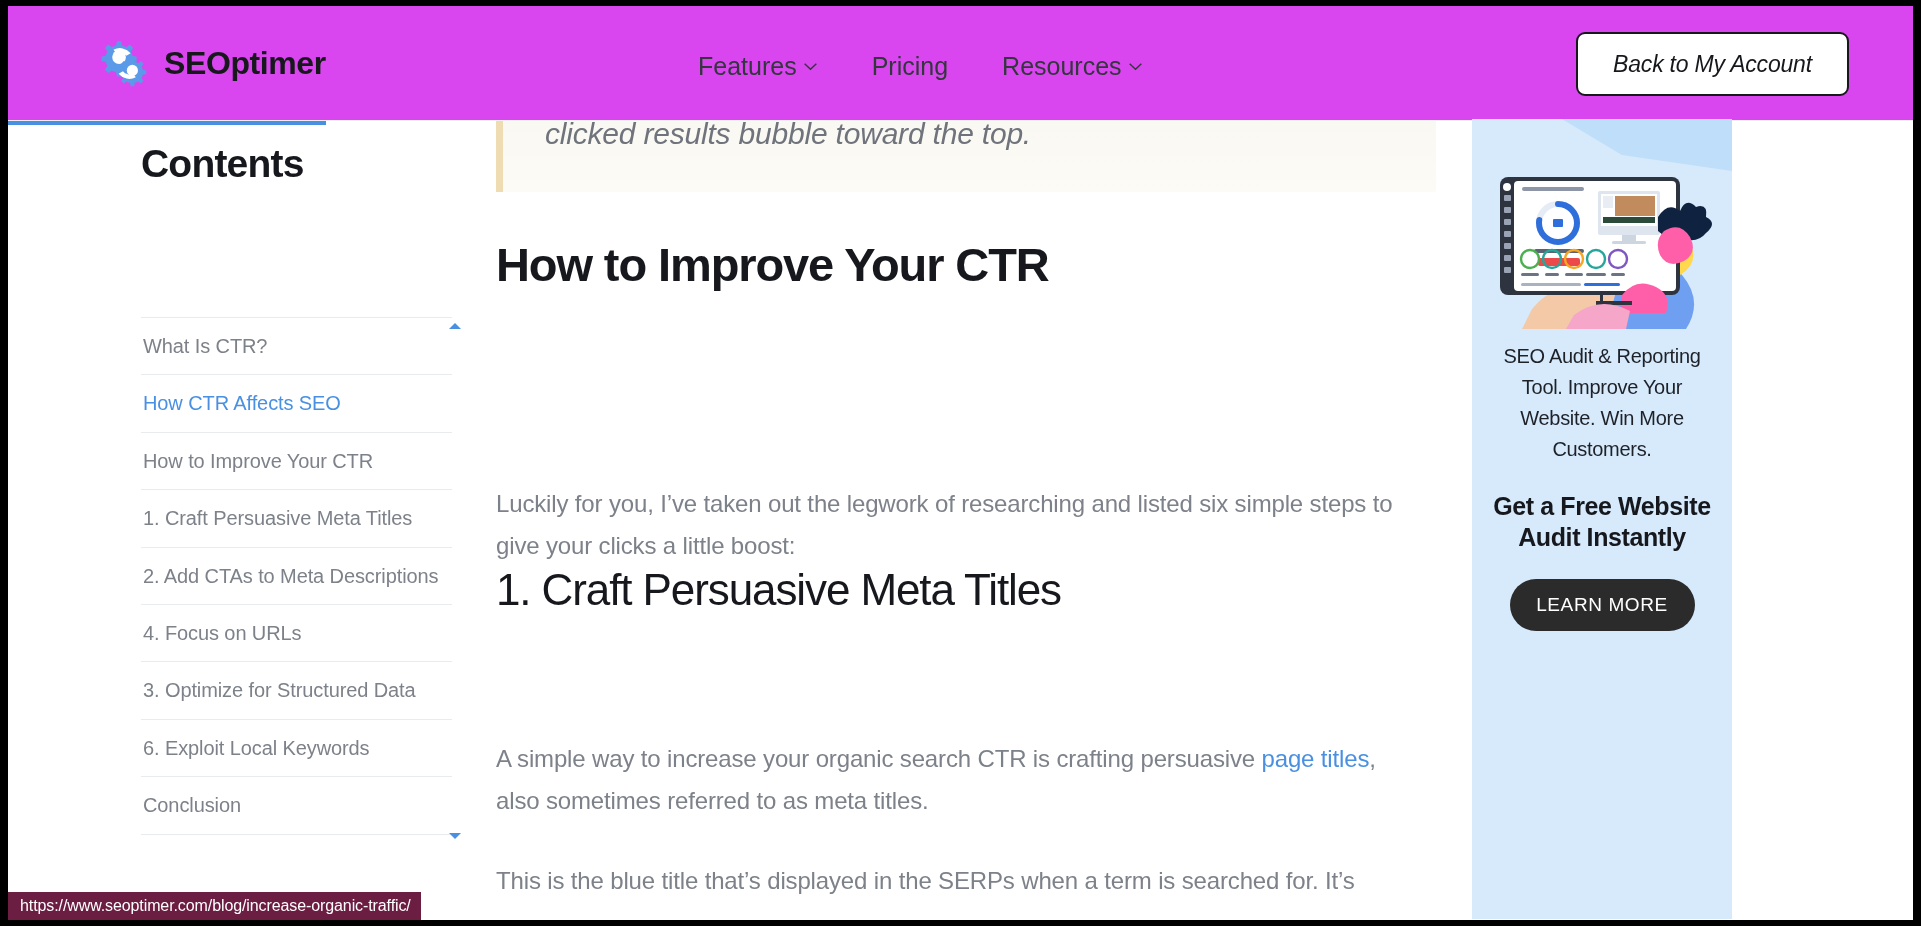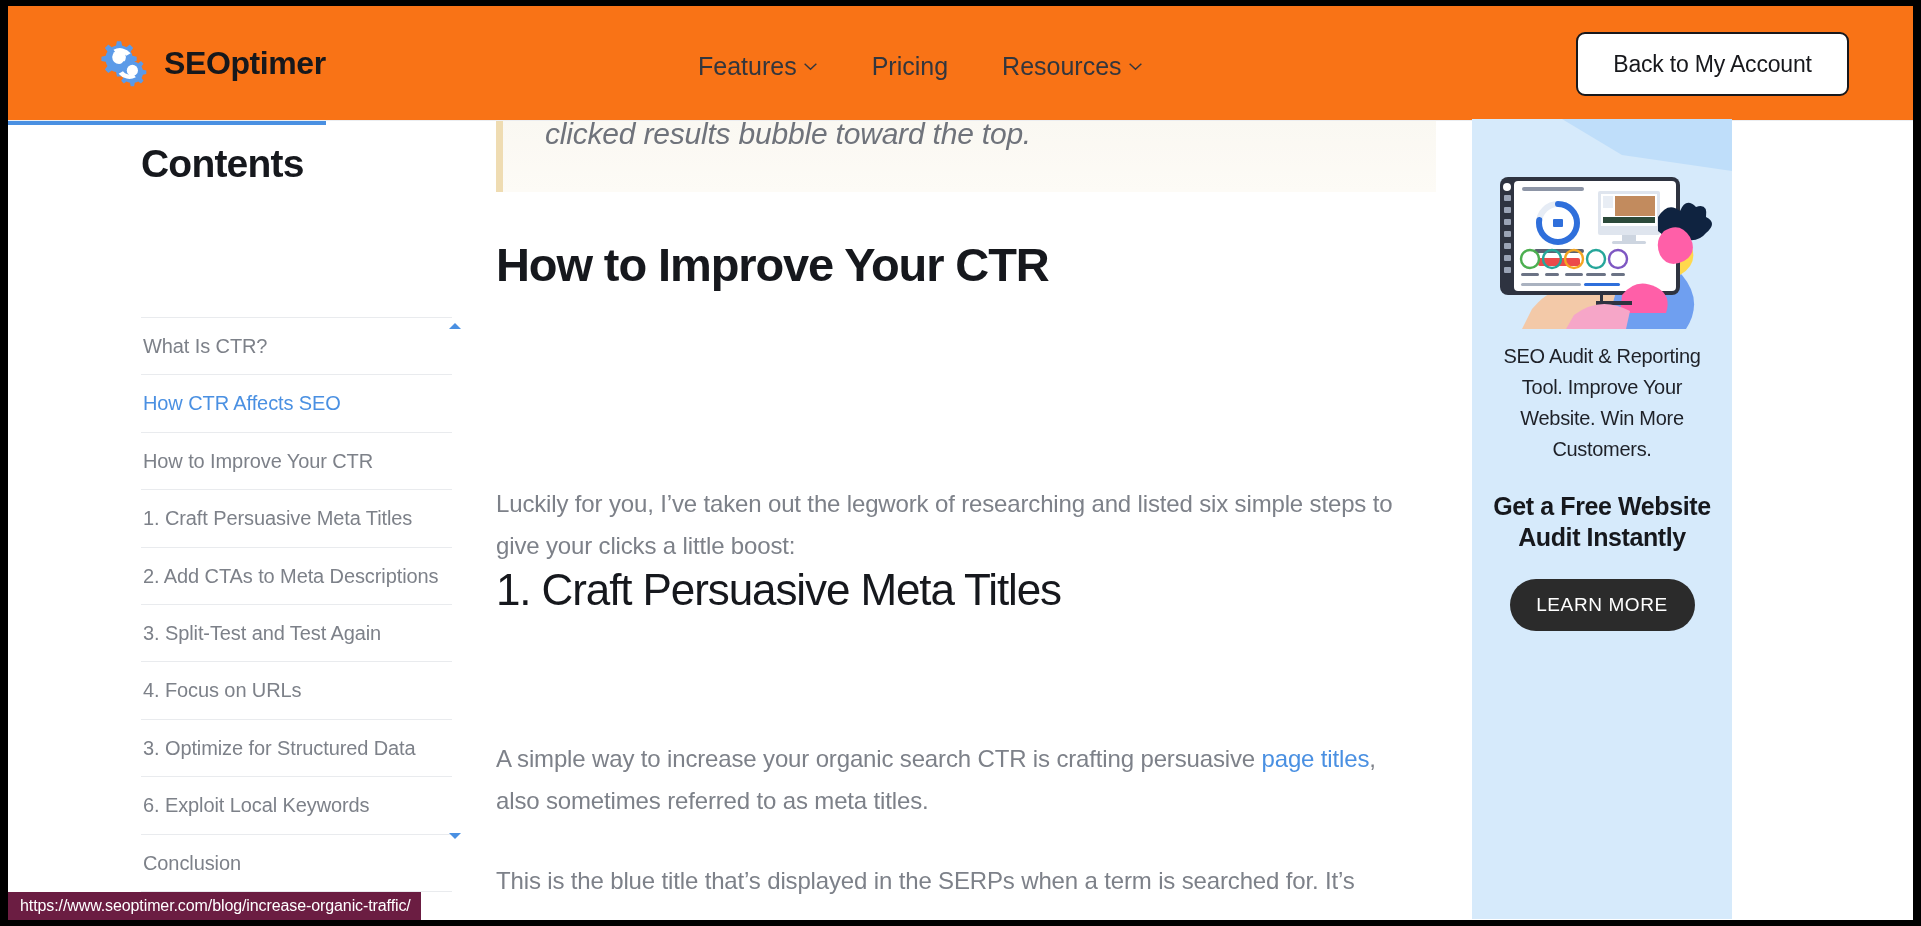--- a/index.html
+++ b/index.html
@@ -14,21 +14,21 @@
     left: 8px; top: 6px;
     width: 1905px; height: 914px;
     background: #ffffff;
     overflow: hidden;
   }
 
   
   #site-header {
     position: absolute; left: 0; top: 0;
     width: 1905px; height: 115px;
-    background: #f97316;
+    background: #d946ef;
     border-bottom: 1px solid #eceef1;
   }
   #logo-wrap {
     position: absolute; left: 90px; top: 30px;
     display: flex; align-items: center; gap: 11px;
   }
   #logo-mark { width: 55px; height: 55px; display:block; }
   #logo-text {
     font-size: 32px; font-weight: 700; color: #17181c;
     letter-spacing: -0.4px; white-space: nowrap;
@@ -44,21 +44,21 @@
   }
   .caret { display: block; width: 15px; height: 9px; }
   #account-btn {
     position: absolute; right: 64px; top: 26px;
     width: 273px; height: 64px;
     border: 2px solid #17181c; border-radius: 9px;
     background: #fff; color: #17181c;
     font-family: "Liberation Sans", sans-serif;
     font-size: 23px; letter-spacing: -0.2px;
     cursor: pointer;
-    display:flex; align-items:center; justify-content:center;
+    display:flex; align-items:center; justify-content:center;font-style:italic;
   }
 
   
   #reading-progress-track {
     position: absolute; left: 0; top: 115px;
     width: 1905px; height: 4px; background: transparent;
   }
   #reading-progress-bar {
     height: 4px; background: #4a90e2; width: 318px;
   }
@@ -251,21 +251,20 @@
       <svg id="toc-scroll-up" viewBox="0 0 16 12">
         <path d="M2 9 L8 3 L14 9 Z" fill="#4a90e2"></path>
       </svg>
 
       <div id="toc-list">
         <div class="toc-item">What Is CTR?</div>
         <div class="toc-item active">How CTR Affects SEO</div>
         <div class="toc-item">How to Improve Your CTR</div>
         <div class="toc-item">1. Craft Persuasive Meta Titles</div>
         <div class="toc-item">2. Add CTAs to Meta Descriptions</div>
-        <div class="toc-item">3. Split-Test and Test Again</div>
         <div class="toc-item">4. Focus on URLs</div>
         <div class="toc-item">3. Optimize for Structured Data</div>
         <div class="toc-item">6. Exploit Local Keywords</div>
         <div class="toc-item">Conclusion</div>
       </div>
 
       <svg id="toc-scroll-down" viewBox="0 0 16 12">
         <path d="M2 3 L8 9 L14 3 Z" fill="#4a90e2"></path>
       </svg>
     </aside>

